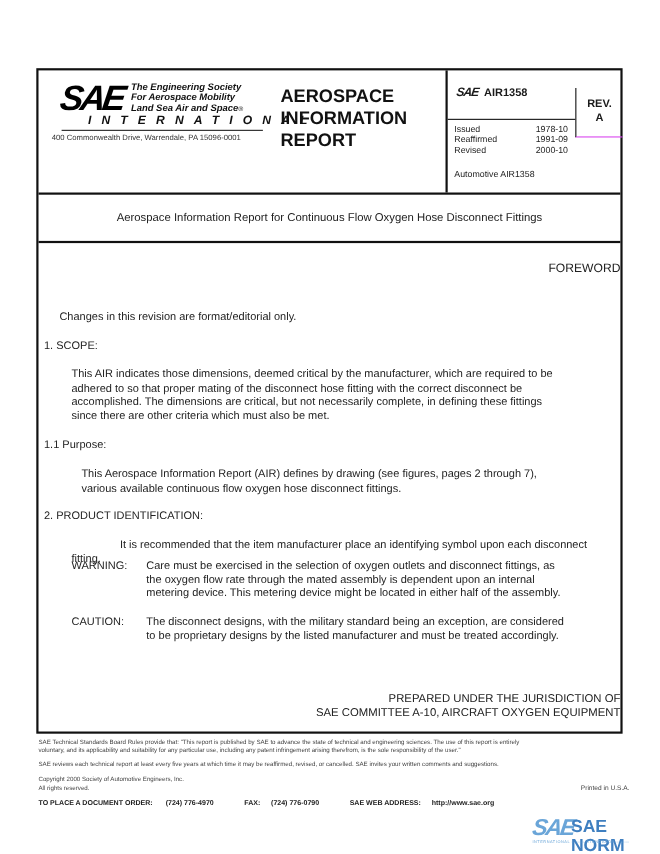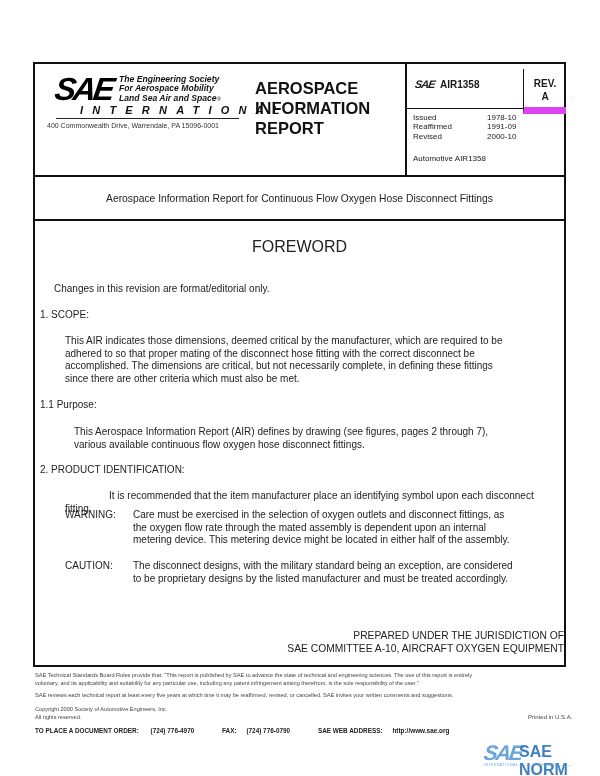--- a/index.html
+++ b/index.html
@@ -17,32 +17,32 @@
   .intl { position: absolute; left: 21px; top: 40px; font-style: italic; font-weight: bold; font-size: 11px; letter-spacing: 9.2px; color: #111; margin-left: 24px; }
   .intl-rule { position: absolute; left: 21px; top: 54px; width: 183px; height: 1px; background: #222; }
   .address { position: absolute; left: 12px; top: 58px; font-size: 7px; color: #333; white-space: nowrap; }
 
   .type-block { position: absolute; left: 220px; top: 14px; font-weight: bold; font-size: 16.5px; line-height: 20px; color: #111; }
 
   .right-col { position: absolute; left: 370px; top: 0; width: 159px; height: 111px; border-left: 2px solid #111; }
   .docnum { position: absolute; left: 0; top: 0; width: 116px; height: 45px; border-bottom: 1px solid #111; }
   .docnum .sae-small { position: absolute; left: 8px; top: 14px; font-weight: bold; font-style: italic; font-size: 11px; letter-spacing: -1px; transform: skewX(-8deg); }
   .docnum .num { position: absolute; left: 33px; top: 15px; font-weight: bold; font-size: 10px; }
-  .rev { position: absolute; left: 116px; top: 5px; width: 43px; height: 45px; border-left: 1px solid #111; border-bottom: 7px solid #d946ef; text-align: center; font-weight: bold; font-size: 10px; line-height: 13px; padding-top: 8px; }
+  .rev { position: absolute; left: 116px; top: 16px; width: 43px; height: 45px; border-left: 1px solid #111; border-bottom: 1px solid #d946ef; text-align: center; font-weight: bold; font-size: 10px; line-height: 13px; padding-top: 8px; }
   .dates { position: absolute; left: 6px; top: 49px; font-size: 8px; line-height: 9.4px; color: #222; }
   .dates .row { display: flex; gap: 12px; }
   .dates .k { width: 62px; }
   .supersede { position: absolute; left: 6px; top: 90px; font-size: 8px; color: #222; }
 
   
   .titlebar { position: absolute; left: 0; top: 113px; width: 529px; height: 44px; border-bottom: 2px solid #111; text-align: center; font-size: 10.3px; line-height: 44px; color: #222; }
 
   
   .content { position: absolute; left: 0; top: 159px; width: 529px; font-size: 10px; color: #222; }
-  .foreword { position: absolute; top: 15px; width: 529px; text-align: center; font-size: 16px; }
+  .foreword { position: absolute; top: 15px; width: 529px; text-align: right; font-size: 11px; }
   .p { position: absolute; white-space: nowrap; line-height: 12.6px; margin-top: 19px; }
   .note { position: absolute; display: flex; line-height: 12.6px; }
   .note .label { width: 68px; }
 
   .prepared { position: absolute; top: 406px; width: 529px; text-align: right; font-size: 10.3px; line-height: 13px; color: #222; }
 
   
   .footer-small { position: absolute; left: 35px; font-size: 5.6px; color: #444; white-space: nowrap; line-height: 7.5px; }
   .order-line { position: absolute; left: 35px; top: 727px; font-size: 6.4px; font-weight: bold; color: #222; white-space: nowrap; }
   .order-line span { margin-right: 22px; }

